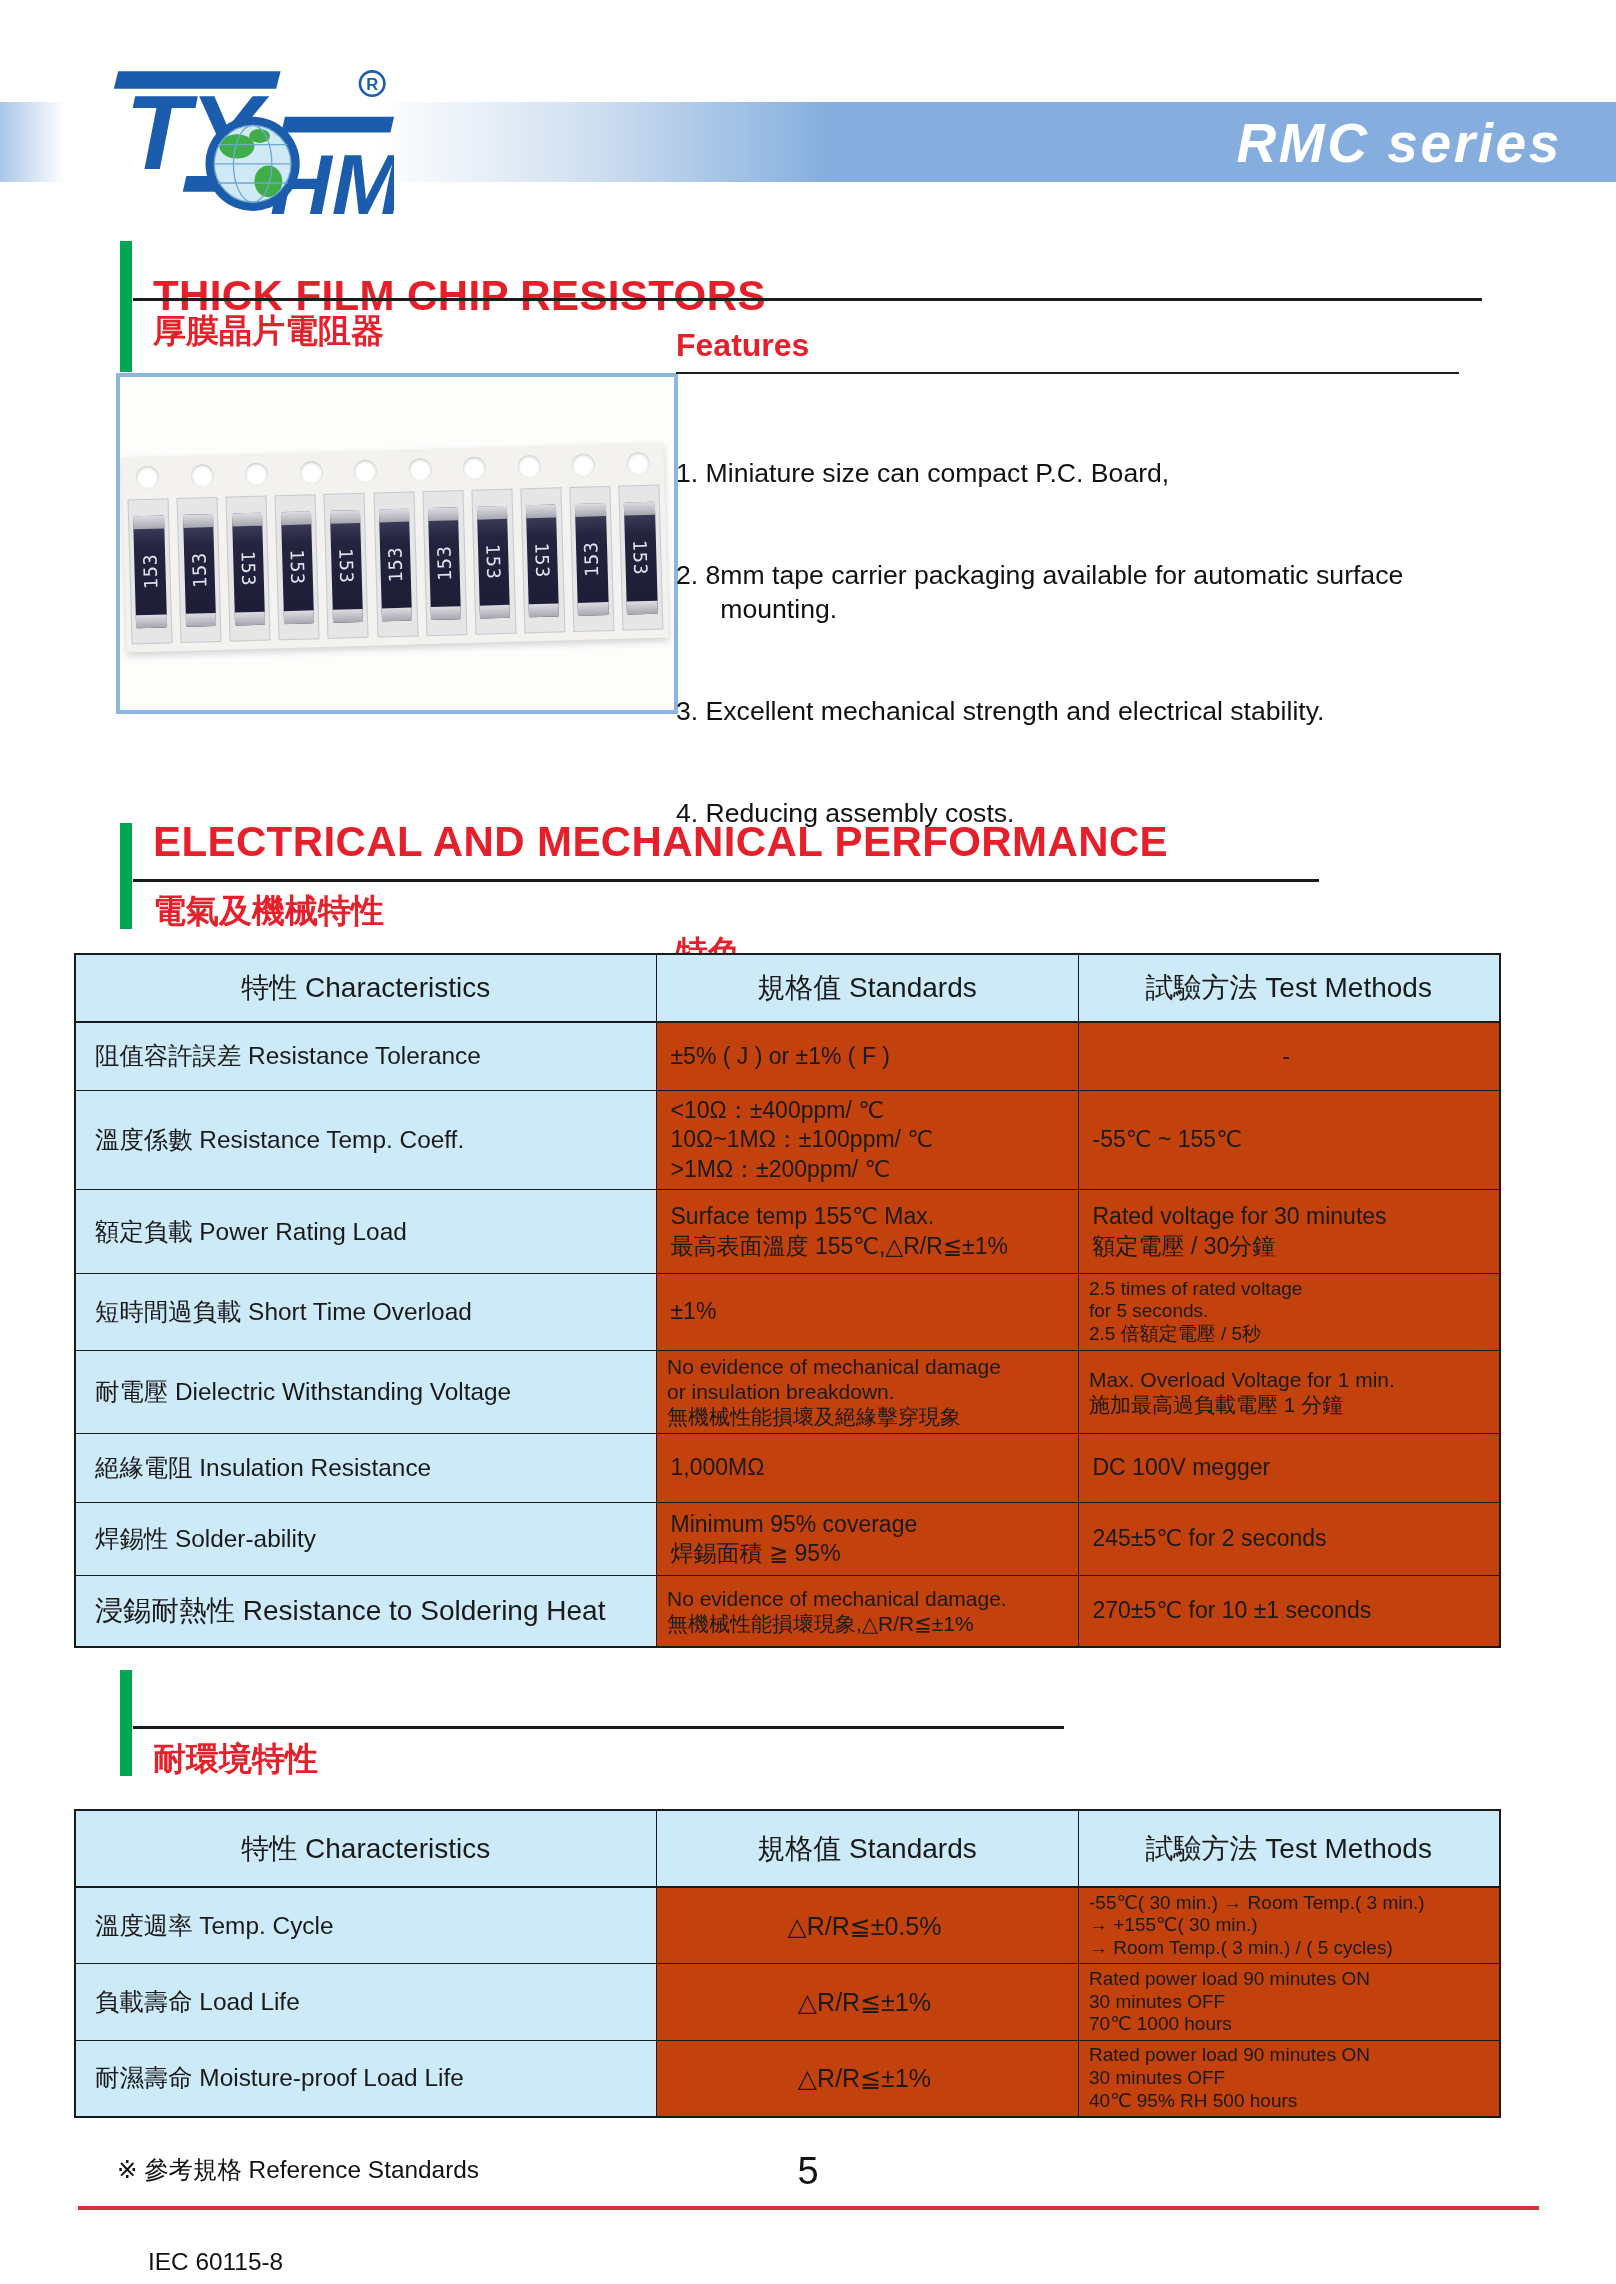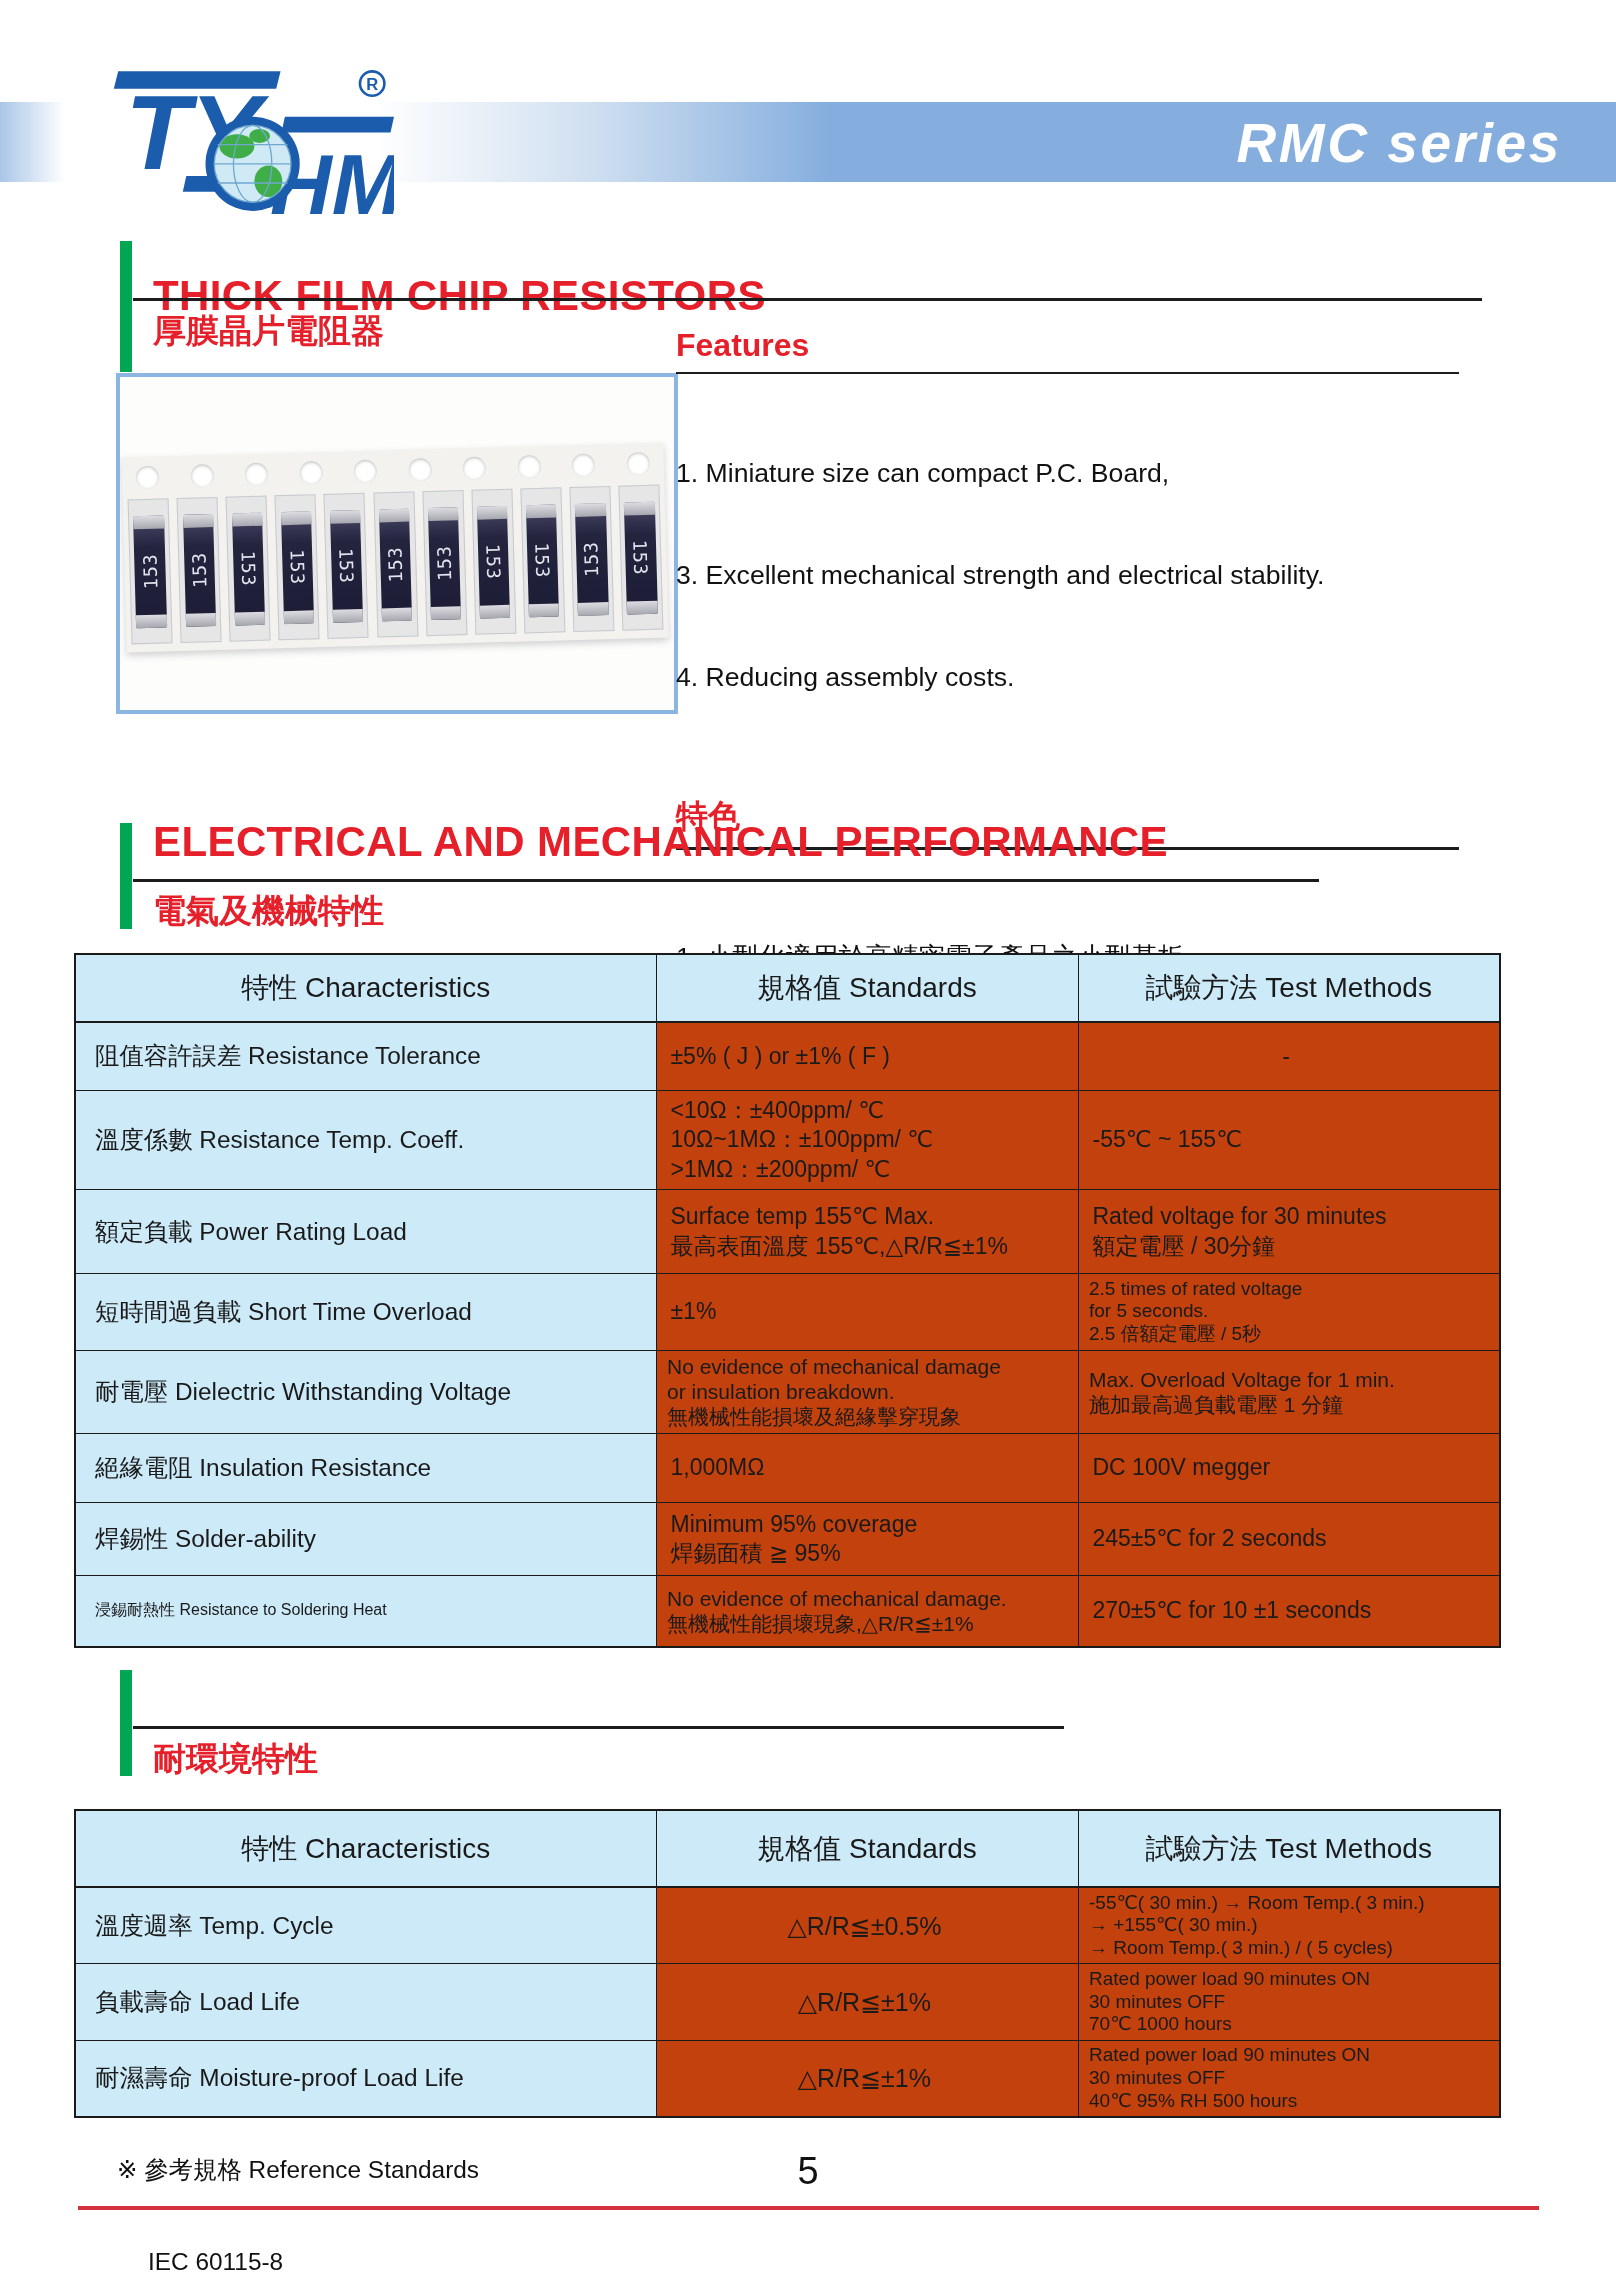--- a/index.html
+++ b/index.html
@@ -174,20 +174,22 @@
           </div>
       </div>
     </div>
   </div>
 
   <div class="abs feat">
     <div class="feat-title">Features</div>
     <div class="feat-rule" style="margin-top:7.8px;"></div>
     <div class="feat-list" style="margin-top:14px;">
       <div>1. Miniature size can compact P.C. Board,</div>
+      <div>2. 8mm tape carrier packaging available for automatic surface
+      mounting.</div>
       <div>3. Excellent mechanical strength and electrical stability.</div>
       <div>4. Reducing assembly costs.</div>
     </div>
     <div class="feat-title" style="margin-top:33px;">特色</div>
     <div class="feat-rule" style="margin-top:7.8px;"></div>
     <div class="feat-list-zh" style="margin-top:15.7px;">
       <div>1. 小型化適用於高精密電子產品之小型基板。</div>
       <div>2. 8mm帶裝方式適用於自動表面黏著。</div>
       <div>3. 具有高強度安定性和高信賴性。</div>
       <div>4. 降低裝配費用。</div>
@@ -250,21 +252,21 @@
       <td class="val">1,000MΩ</td>
       <td class="val">DC 100V megger</td>
     </tr>
     <tr style="height:73px;">
       <td class="c1">焊錫性 Solder-ability</td>
       <td class="val">Minimum 95% coverage
 焊錫面積 ≧ 95%</td>
       <td class="val">245±5℃ for 2 seconds</td>
     </tr>
     <tr style="height:71px;">
-      <td class="c1" style="font-size:16px;">浸錫耐熱性 Resistance to Soldering Heat</td>
+      <td class="c1" style="font-size:28px;">浸錫耐熱性 Resistance to Soldering Heat</td>
       <td class="val small" style="font-size:21px;">No evidence of mechanical damage.
 無機械性能損壞現象,△R/R≦±1%</td>
       <td class="val">270±5℃ for 10 ±1 seconds</td>
     </tr>
   </tbody>
     </table>
 
   <div class="abs gbar" style="top:1670px;height:106px;"></div>
   <div class="abs rule" style="top:1726px;width:931px;"></div>
   <div class="abs sec-sub" style="top:1737px;">耐環境特性</div>

